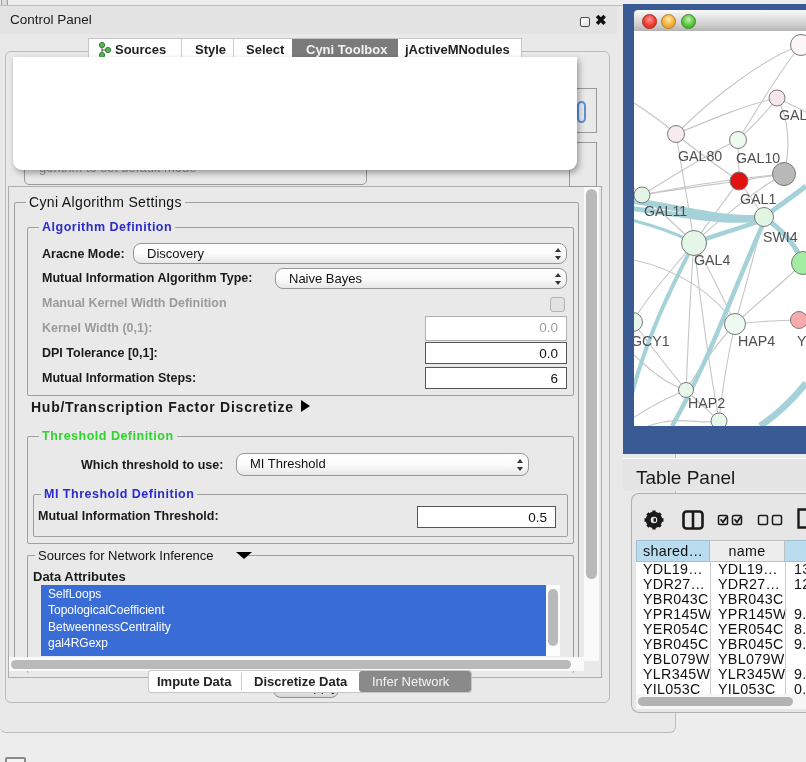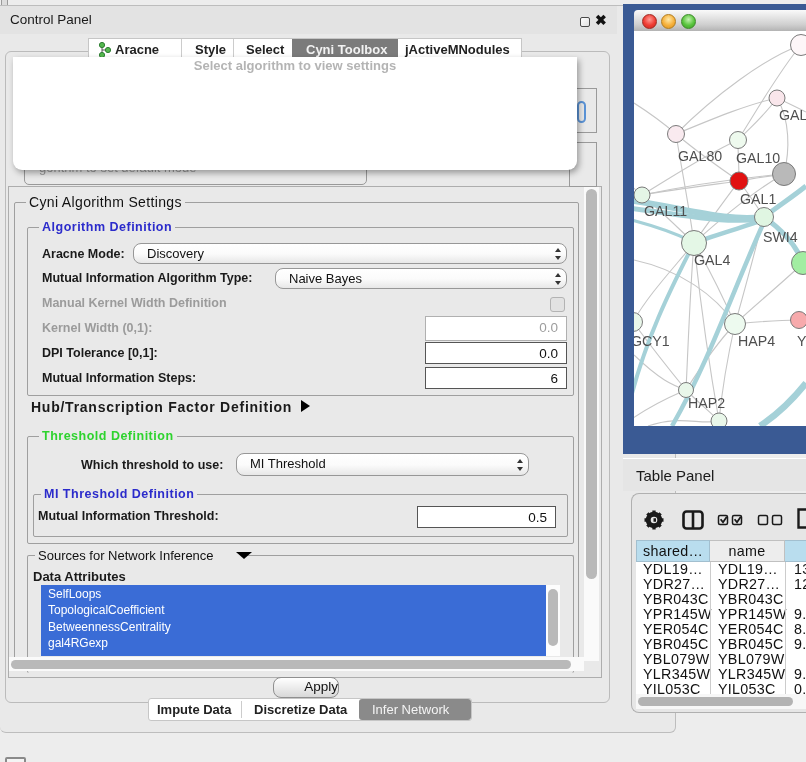--- a/index.html
+++ b/index.html
@@ -43,21 +43,21 @@
 
   <div class="abs" style="left:88px;top:32px;width:432px;height:21px;background:#fff;
        border:1px solid #c6c6c6;font-size:13px;font-weight:bold;color:#222;">
      <div class="abs" style="left:0;top:0;width:92px;height:21px;border-right:1px solid #ccc;">
         <svg class="abs" style="left:9px;top:3px" width="14" height="15" viewBox="0 0 14 15">
           <path d="M4 3 L4 13 M4 8 L10 8" stroke="#555" fill="none"></path>
           <circle cx="4" cy="3" r="2.6" fill="#55b94f" stroke="#2e7d32"></circle>
           <circle cx="10" cy="8" r="2.6" fill="#55b94f" stroke="#2e7d32"></circle>
           <circle cx="4" cy="13" r="2.6" fill="#55b94f" stroke="#2e7d32"></circle>
         </svg>
-        <span class="abs" style="left:26px;top:3px;">Aracne</span>
+        <span class="abs" style="left:26px;top:3px;">Sources</span>
      </div>
      <div class="abs" style="left:92px;top:0;width:52px;height:21px;border-right:1px solid #ccc;">
         <span class="abs" style="left:14px;top:3px;">Style</span>
      </div>
      <div class="abs" style="left:144px;top:0;width:59px;height:21px;">
         <span class="abs" style="left:13px;top:3px;">Select</span>
      </div>
      <div class="abs" style="left:203px;top:0;width:106px;height:21px;background:#7b7b7b;color:#f2f2f2;">
         <span class="abs" style="left:14px;top:3px;">Cyni Toolbox</span>
      </div>
@@ -93,21 +93,21 @@
     </div>
   <div class="lbl" style="left:42px;top:340px;">DPI Tolerance [0,1]:</div>
   <div class="tfield" style="left:425px;top:336px;width:142px;height:22px;">
      <span class="v">0.0</span>
     </div>
   <div class="lbl" style="left:42px;top:365px;">Mutual Information Steps:</div>
   <div class="tfield" style="left:425px;top:361px;width:142px;height:22px;">
      <span class="v">6</span>
     </div>
 
-  <div class="lbl" style="left:31px;top:393px;font-size:14px;letter-spacing:0.75px;">Hub/Transcription Factor Definition</div>
+  <div class="lbl" style="left:31px;top:393px;font-size:14px;letter-spacing:0.75px;">Hub/Transcription Factor Discretize</div>
   <div class="abs" style="left:301px;top:394px;width:0;height:0;border-top:6px solid transparent;border-bottom:6px solid transparent;border-left:9px solid #000;"></div>
 
   <div class="group" style="left:27px;top:430px;width:545px;height:106px;">
     <span class="gtitle col" style="color:#2ed32e;">Threshold Definition</span>
   </div>
   <div class="lbl" style="left:81px;top:452px;">Which threshold to use:</div>
   <div class="combo" style="left:236px;top:447px;width:291px;height:21px;">
      <span class="ctext">MI Threshold</span>
       <span class="spin"></span>
   </div>
@@ -133,40 +133,39 @@
   <div class="abs" style="left:548px;top:583px;width:9.5px;height:57px;background:#b9b9b9;border-radius:5px;"></div>
 
   <div class="abs" style="left:584px;top:181px;width:15px;height:474px;background:#fafafa;"></div>
   <div class="abs" style="left:586px;top:183px;width:11px;height:390px;background:#b9b9b9;border-radius:6px;"></div>
   <div class="abs" style="left:9px;top:651px;width:575px;height:14px;background:#fafafa;"></div>
   <div class="abs" style="left:11px;top:654px;width:560px;height:9px;background:#b9b9b9;border-radius:5px;"></div>
 
   <div class="abs" style="left:273px;top:671px;width:64px;height:19px;border:1px solid #8f8f8f;border-radius:8px;
        background:linear-gradient(#ffffff,#ececec 50%,#d8d8d8);font-size:13.5px;color:#111;text-align:right;line-height:18px;">Apply</div>
 
-  <div class="abs" style="left:148px;top:692px;width:322px;height:21px;background:#fff;border:1px solid #c6c6c6;border-radius:3px;font-size:13px;font-weight:bold;color:#222;">
+  <div class="abs" style="left:148px;top:664px;width:322px;height:21px;background:#fff;border:1px solid #c6c6c6;border-radius:3px;font-size:13px;font-weight:bold;color:#222;">
     <span class="abs" style="left:8px;top:3px;">Impute Data</span>
     <div class="abs" style="left:92px;top:2px;width:1px;height:17px;background:#ccc;"></div>
     <span class="abs" style="left:105px;top:3px;">Discretize Data</span>
     <div class="abs" style="left:210px;top:0;width:112px;height:21px;background:#8a8a8a;border-radius:3px;">
        <span class="abs" style="left:13px;top:3px;color:#f4f4f4;font-weight:normal;">Infer Network</span>
     </div>
   </div>
 </div>
 
 <div class="abs" style="left:569px;top:88px;width:26px;height:43px;border:1px solid #9a9a9a;background:#e9e9e9;"></div>
 <div class="abs" style="left:577px;top:101px;width:5px;height:18px;border:2.5px solid #5b93d6;border-radius:5px;background:#e9e9e9;"></div>
 <div class="abs" style="left:569px;top:142px;width:26px;height:43px;border:1px solid #9a9a9a;background:#e9e9e9;"></div>
 <div class="abs" style="left:24px;top:160px;width:341px;height:23px;border:1px solid #999;border-radius:5px;background:#e9e9e9;overflow:hidden;">
    <div class="abs" style="left:14px;top:0;font-size:13px;line-height:13px;color:#9a9a9a;">gorithm to set default mode</div>
 </div>
 
 <div class="abs" style="left:13px;top:57px;width:564px;height:113px;background:#fff;
      border-radius:0 0 9px 9px;box-shadow:2px 3px 6px rgba(0,0,0,0.35);font-size:13px;color:#000;">
-  <div class="abs" style="left:0;top:1px;width:100%;text-align:center;color:#b4b4b4;font-weight:bold;">Select algorithm to view settings</div>
 </div>
 
 <div class="abs" id="netwin" style="left:623px;top:4px;width:183px;height:450px;background:#3a5a94;">
   <div class="abs" style="left:11px;top:6px;width:172px;height:21px;border-radius:4px 0 0 0;
        background:linear-gradient(#fafafa,#cfcfcf 70%,#b3b3b3);border-bottom:1px solid #8a8a8a;">
      <div class="abs" style="left:8px;top:4px;width:13px;height:13px;border-radius:50%;background:radial-gradient(circle at 50% 35%,#ff9a94 0%,#ee3b32 55%,#c62c24 100%);border:0.5px solid #a02820;"></div>
      <div class="abs" style="left:27px;top:4px;width:13px;height:13px;border-radius:50%;background:radial-gradient(circle at 50% 35%,#ffe9a8 0%,#f6b03a 55%,#d89322 100%);border:0.5px solid #b27d1e;"></div>
      <div class="abs" style="left:47px;top:4px;width:13px;height:13px;border-radius:50%;background:radial-gradient(circle at 50% 35%,#c4f2b0 0%,#58c43c 55%,#3f9c2a 100%);border:0.5px solid #3c8c28;"></div>
   </div>
   <svg class="abs" style="left:11px;top:27px;" width="172" height="395" viewBox="634 31 172 395">
@@ -246,21 +245,21 @@
       <text x="694" y="265">GAL4</text>
       <text x="631" y="346">GCY1</text>
       <text x="738" y="346">HAP4</text>
       <text x="797" y="346">YJL2</text>
       <text x="688" y="408">HAP2</text>
     </g>
   </svg>
 </div>
 
 <div class="abs" style="left:623px;top:458px;width:183px;height:32px;background:#e5e5e5;border-top:1px solid #fff;">
-  <div class="abs" style="left:13px;top:8px;font-size:15px;color:#1a1a1a;">Table Panel</div>
+  <div class="abs" style="left:13px;top:8px;font-size:19px;color:#1a1a1a;">Table Panel</div>
 </div>
 <div class="abs" style="left:631px;top:493px;width:185px;height:218px;background:#e6e6e6;
      border:1px solid #b0b0b0;border-radius:8px 0 0 8px;border-right:none;">
 
   <svg class="abs" style="left:0;top:0;" width="184" height="44" viewBox="0 0 184 44">
     <g fill="#1a1a1a">
       <path d="M22 26 m-8.3,0 a8.3,8.3 0 1,0 16.6,0 a8.3,8.3 0 1,0 -16.6,0 M22 26 m-3.3,0 a3.3,3.3 0 1,1 6.6,0 a3.3,3.3 0 1,1 -6.6,0" fill-rule="evenodd"></path>
       <g stroke="#1a1a1a" stroke-width="3.3">
         <path d="M22 16.5 V19 M22 33 V35.5 M21.5 26 H24 M12.5 26 H15 M29 26 H31.5 M15.4 19.4 l1.7 1.7 M26.9 30.9 l1.7 1.7 M28.6 19.4 l-1.7 1.7 M17.1 30.9 l-1.7 1.7"></path>
       </g>

